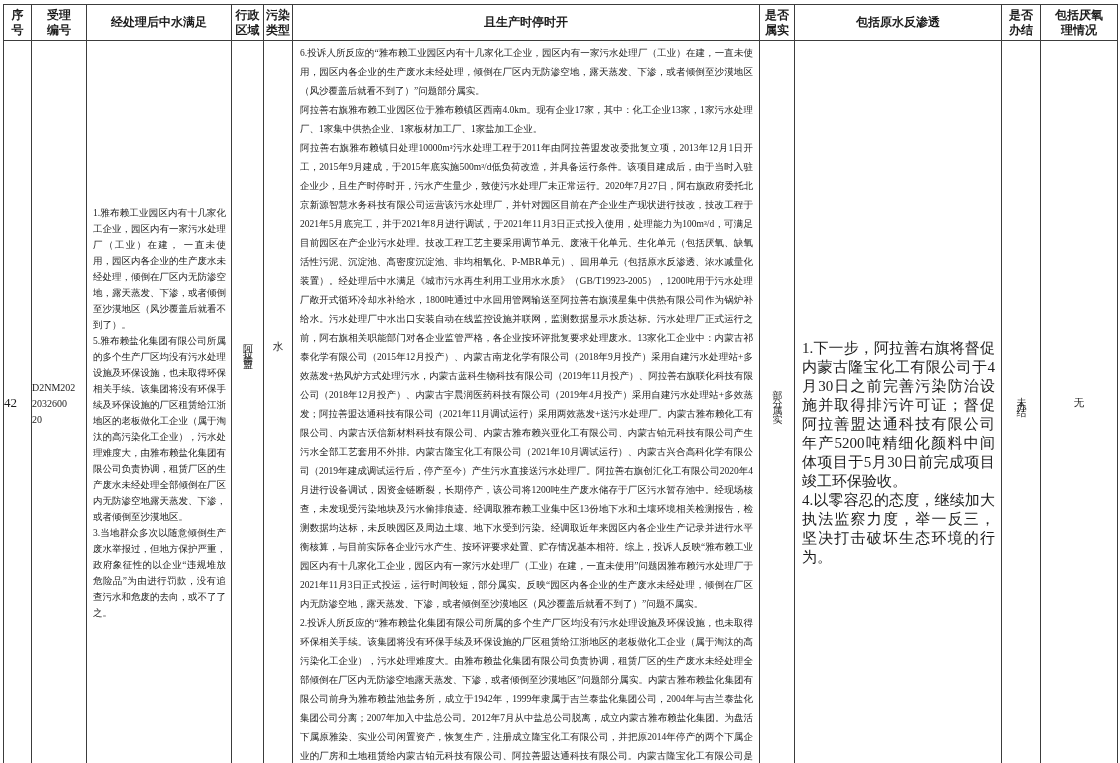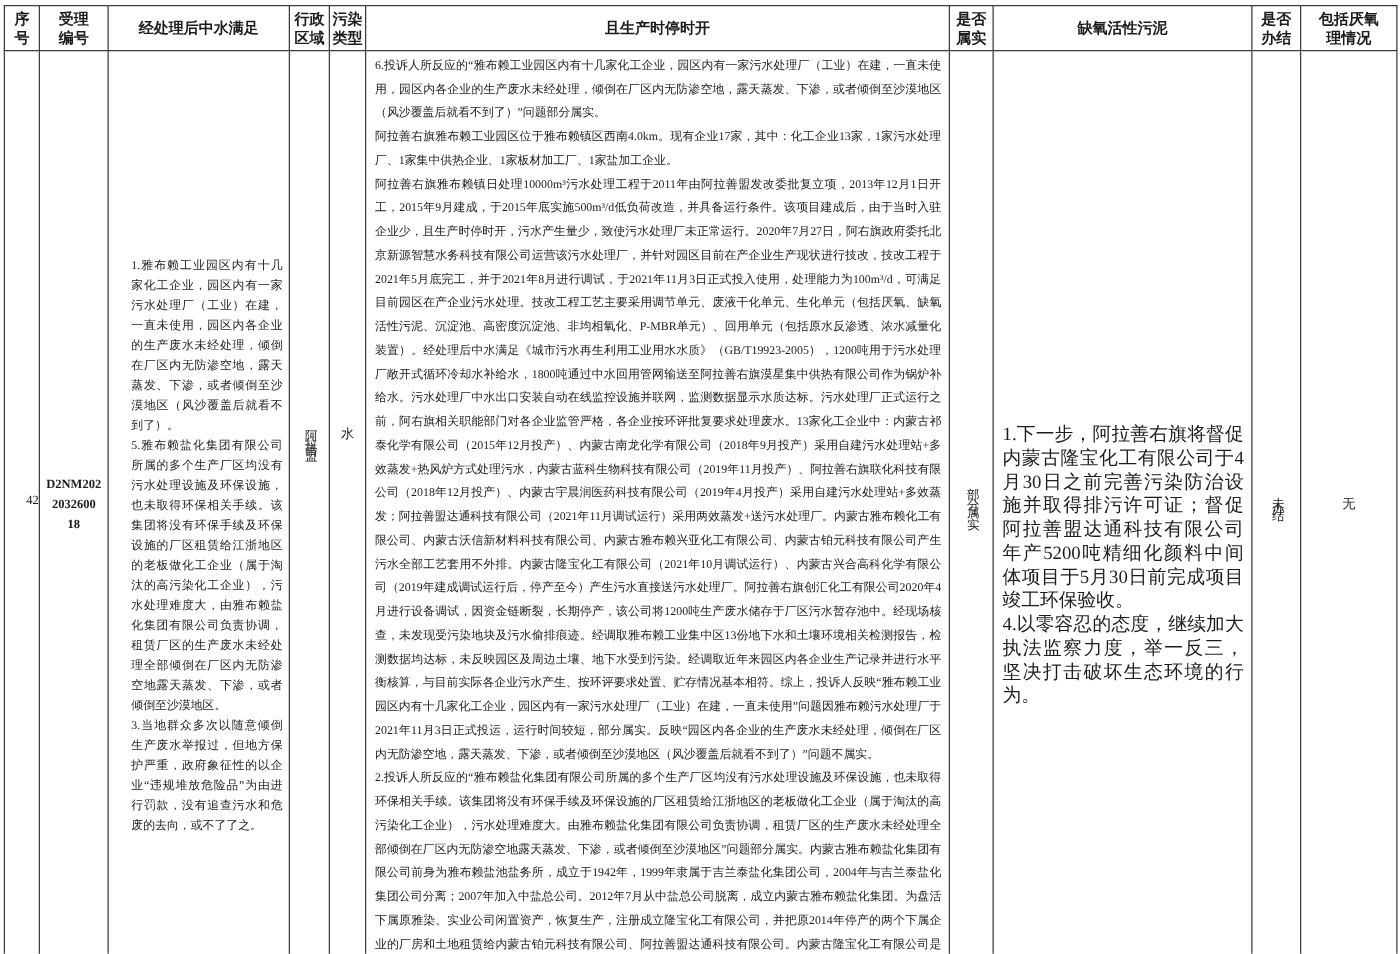--- a/index.html
+++ b/index.html
@@ -4,36 +4,36 @@
 <style>
   html,body{margin:0;padding:0;background:#ffffff;}
   body{width:1120px;height:763px;overflow:hidden;font-family:"Liberation Serif",serif;color:#1c1c1c;}
   .page{position:relative;width:1120px;height:763px;overflow:hidden;background:#fff;}
   table.grid{border-collapse:collapse;table-layout:fixed;margin:4px 0 0 3px;}
   .grid th,.grid td{border:1px solid #3c3c3c;padding:0;overflow:hidden;}
   .grid thead tr{height:36px;}
   .grid th{font-weight:bold;font-size:12px;line-height:15px;text-align:center;vertical-align:middle;white-space:pre-line;}
   .grid tbody tr{height:1200px;}
   .grid td{vertical-align:top;}
-  .cell-seq{padding-top:354px;text-align:right;font-size:10px;}
+  .cell-seq{padding-top:354px;text-align:left;font-size:13px;}
   .cell-case{padding-top:339px;text-align:center;font-size:10px;line-height:16px;}
-  .cell-problem{padding:164px 5px 0 6px;font-size:9.5px;line-height:16px;text-align:justify;margin-left:12px;}
+  .cell-problem{padding:164px 5px 0 6px;font-size:9.5px;line-height:16px;text-align:justify;}
   .cell-region{padding-top:295px;}
   .cell-pollution{padding-top:299px;text-align:center;font-size:10.5px;}
   .cell-invest{padding:3px 6px 0 7px;font-size:9.5px;line-height:19px;text-align:justify;}
   .cell-verified{padding-top:341px;}
   .cell-handling{padding:298px 6px 0 7px;font-size:15px;line-height:19px;text-align:justify;}
   .cell-closed{padding-top:348px;}
   .cell-resp{padding-top:355px;text-align:center;font-size:10.5px;}
   .vtext{writing-mode:vertical-rl;text-orientation:upright;margin:0 auto;font-size:10px;line-height:14px;}
   .ls-region{letter-spacing:5px;}
   .ls-verified{letter-spacing:8px;}
   .ls-closed{letter-spacing:5px;}
   .para{text-align:justify;}
-  .cell-case .para{text-align:center;font-weight:bold;}
+  .cell-case .para{}
 </style>
 </head>
 <body>
 
 <div class="page">
   <table class="grid">
     <colgroup>
       <col style="width:28px">
         <col style="width:55px">
         <col style="width:145px">
@@ -52,37 +52,37 @@
         <th>受理
 编号</th>
         <th>经处理后中水满足</th>
         <th>行政
 区域</th>
         <th>污染
 类型</th>
         <th>且生产时停时开</th>
         <th>是否
 属实</th>
-        <th>缺氧活性污泥</th>
+        <th>包括原水反渗透</th>
         <th>是否
 办结</th>
         <th>包括厌氧
 理情况</th>
       </tr>
     </thead>
     <tbody>
       <tr>
         <td>
           <div class="cell-seq">42</div>
         </td>
         <td>
           <div class="cell-case">
               <div class="para">D2NM202</div>
               <div class="para">2032600</div>
-              <div class="para">18</div>
+              <div class="para">20</div>
             </div>
         </td>
         <td>
           <div class="cell-problem">
               <div class="para">1.雅布赖工业园区内有十几家化工企业，园区内有一家污水处理厂（工业）在建， 一直未使用，园区内各企业的生产废水未经处理，倾倒在厂区内无防渗空地，露天蒸发、下渗，或者倾倒至沙漠地区（风沙覆盖后就看不到了）。</div>
               <div class="para">5.雅布赖盐化集团有限公司所属的多个生产厂区均没有污水处理设施及环保设施，也未取得环保相关手续。该集团将没有环保手续及环保设施的厂区租赁给江浙地区的老板做化工企业（属于淘汰的高污染化工企业），污水处理难度大，由雅布赖盐化集团有限公司负责协调，租赁厂区的生产废水未经处理全部倾倒在厂区内无防渗空地露天蒸发、下渗，或者倾倒至沙漠地区。</div>
               <div class="para">3.当地群众多次以随意倾倒生产废水举报过，但地方保护严重，政府象征性的以企业“违规堆放危险品”为由进行罚款，没有追查污水和危废的去向，或不了了之。</div>
             </div>
         </td>
         <td>

